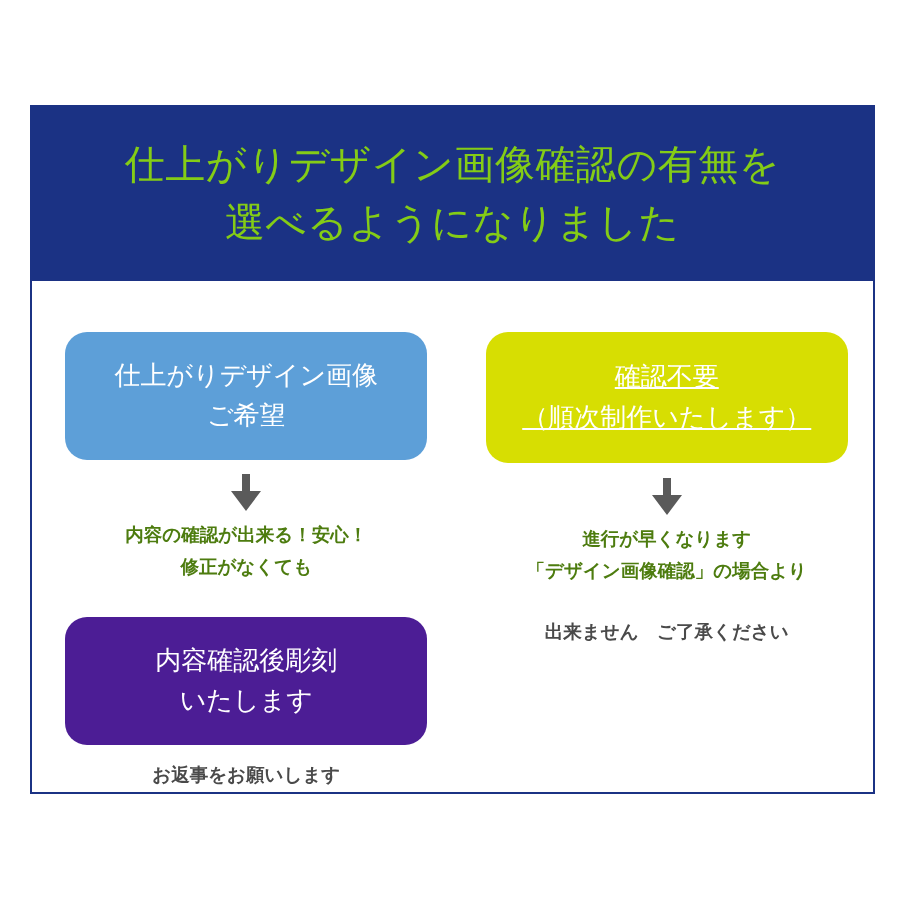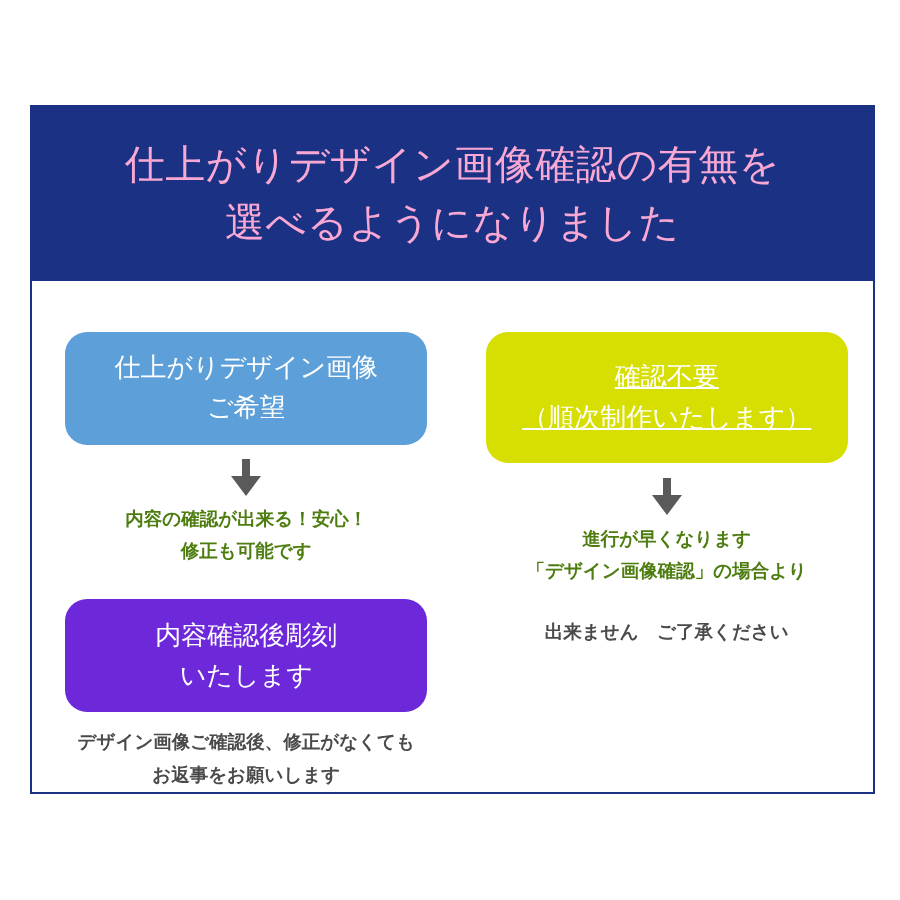--- a/index.html
+++ b/index.html
@@ -41,21 +41,21 @@
     width: 841px;
     height: 174px;
     background: #1b3284;
     display: flex;
     flex-direction: column;
     align-items: center;
     justify-content: center;
     box-sizing: border-box;
   }
   .banner-line {
-    color: #f9a8d4;
+    color: #84cc16;
     font-size: 40px;
     line-height: 1.45;
     letter-spacing: 0.5px;
     font-weight: 400;
     white-space: nowrap;
     text-align: center;
     font-family: "Liberation Serif", "DejaVu Serif", serif;
   }
 
   
@@ -95,21 +95,21 @@
     font-size: 26px;
     line-height: 1.55;
     white-space: nowrap;
     text-align: center;
     font-family: "Liberation Serif", "DejaVu Serif", serif;
   }
   .pill-lightblue { background: #5d9fd8; }
   .pill-lightblue .pill-line { color: #ffffff; }
   .pill-yellow    { background: #d7de02; }
   .pill-yellow .pill-line { color: #ffffff; text-decoration: underline; }
-  .pill-darkblue  { background: #6d28d9; }
+  .pill-darkblue  { background: #4c1d95; }
   .pill-darkblue .pill-line { color: #ffffff; }
   .pill-gray      { background: #565454; }
   .pill-gray .pill-line { color: #ffffff; }
 
   
   .arrow-wrap {
     height: 40px;
     display: flex;
     align-items: center;
     justify-content: center;
@@ -167,32 +167,31 @@
         </div>
 
         <div class="arrow-wrap">
           <svg class="arrow-svg" width="34" height="38" viewBox="0 0 34 38">
             <polygon points="13,0 21,0 21,17 32,17 17,37 2,17 13,17" fill="#5a5a5a"></polygon>
           </svg>
         </div>
 
         <div class="caption">
           <div class="caption-line">内容の確認が出来る！安心！</div>
-          <div class="caption-line">修正も可能です</div>
+          <div class="caption-line">修正がなくても</div>
         </div>
 
         <div class="spacer-14"></div>
 
         <div class="pill pill-darkblue">
           <div class="pill-line">内容確認後彫刻</div>
           <div class="pill-line">いたします</div>
         </div>
 
         <div class="note">
-          <div class="note-line">デザイン画像ご確認後、修正がなくても</div>
           <div class="note-line">お返事をお願いします</div>
         </div>
 
       </div>
 
       <div class="column col-right">
 
         <div class="pill pill-yellow">
           <div class="pill-line">確認不要</div>
           <div class="pill-line">（順次制作いたします）</div>

